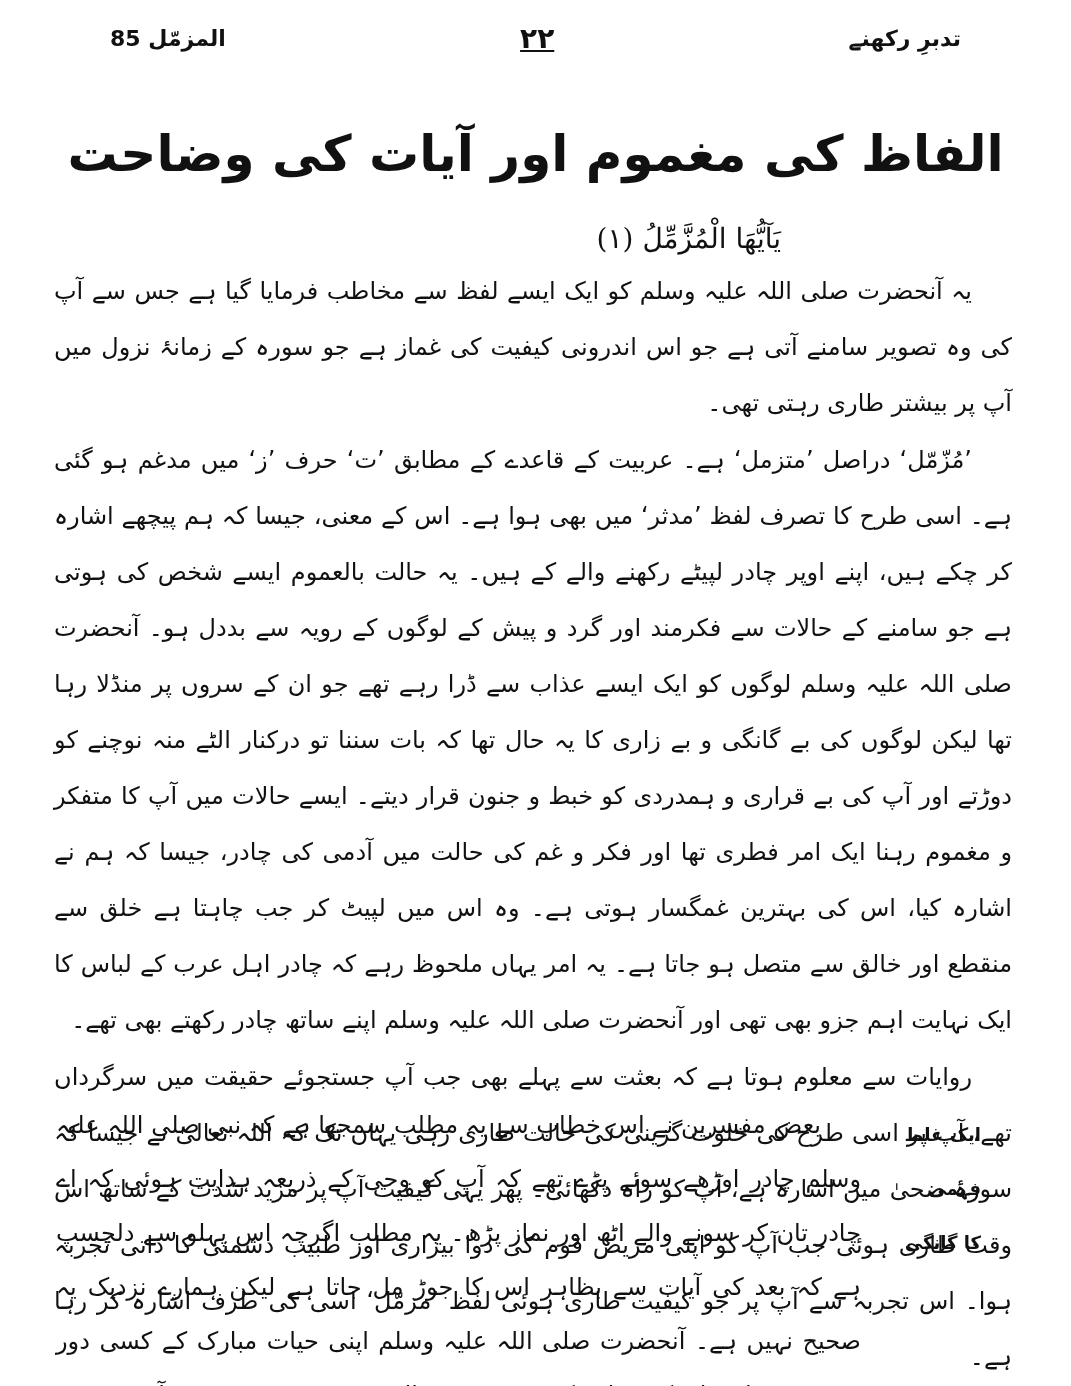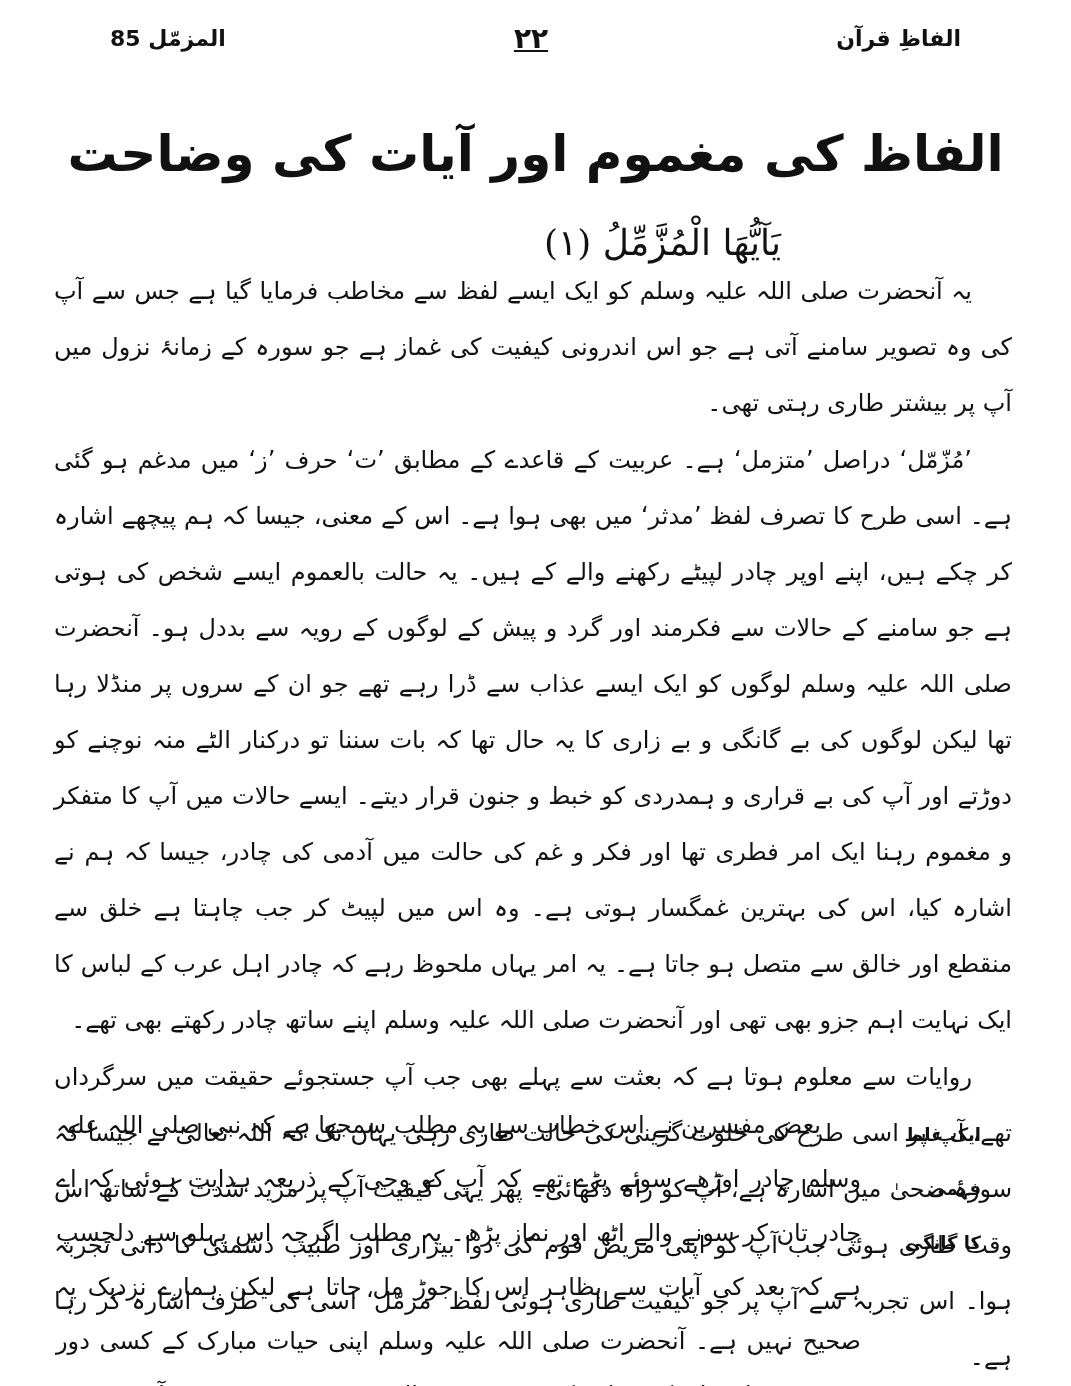--- a/index.html
+++ b/index.html
@@ -15,21 +15,21 @@
     }
     .running-head .book { order: 1; }
     .running-head .pageno { order: 2; font-size: 28px; text-decoration: underline; }
     .running-head .surah { order: 3; }
     .title {
       position: absolute; top: 125px; left: 0; right: 0; text-align: center;
       font-size: 50px; font-weight: bold; letter-spacing: 0;
     }
     .verse {
       position: absolute; top: 222px; right: 290px;
-      font-size: 36px; font-family: "DejaVu Serif", serif;
+      font-size: 28px; font-family: "DejaVu Serif", serif;
     }
     .body-text {
       position: absolute; top: 262px; right: 58px; width: 960px;
       font-size: 24px; line-height: 56px; text-align: justify;
       text-align-last: right;
     }
     .body-text p { margin: 1px; text-indent: 40px; }
     .body-text2 {
       position: absolute; top: 1098px; right: 210px; width: 805px;
       font-size: 24px; line-height: 54px; text-align: justify;
@@ -39,21 +39,21 @@
     .margin-note {
       position: absolute; top: 1108px; right: 90px; width: 90px;
       font-size: 18px; line-height: 54px; font-weight: bold; text-align: right;
     }
   </style>
 </head>
 <body>
 
 <div class="page">
   <div class="running-head">
-    <span class="book">الفاظِ قرآن</span>
+    <span class="book">تدبرِ رکھنے</span>
     <span class="pageno">۲۲</span>
     <span class="surah">المزمّل 85</span>
   </div>
 
   <div class="title">الفاظ کی مغموم اور آیات کی وضاحت</div>
 
   <div class="verse">يَآيُّهَا الْمُزَّمِّلُ (۱)</div>
 
   <div class="body-text">
     <p>یہ آنحضرت صلی اللہ علیہ وسلم کو ایک ایسے لفظ سے مخاطب فرمایا گیا ہے جس سے آپ کی وہ تصویر سامنے آتی ہے جو اس اندرونی کیفیت کی غماز ہے جو سورہ کے زمانۂ نزول میں آپ پر بیشتر طاری رہتی تھی۔</p>

